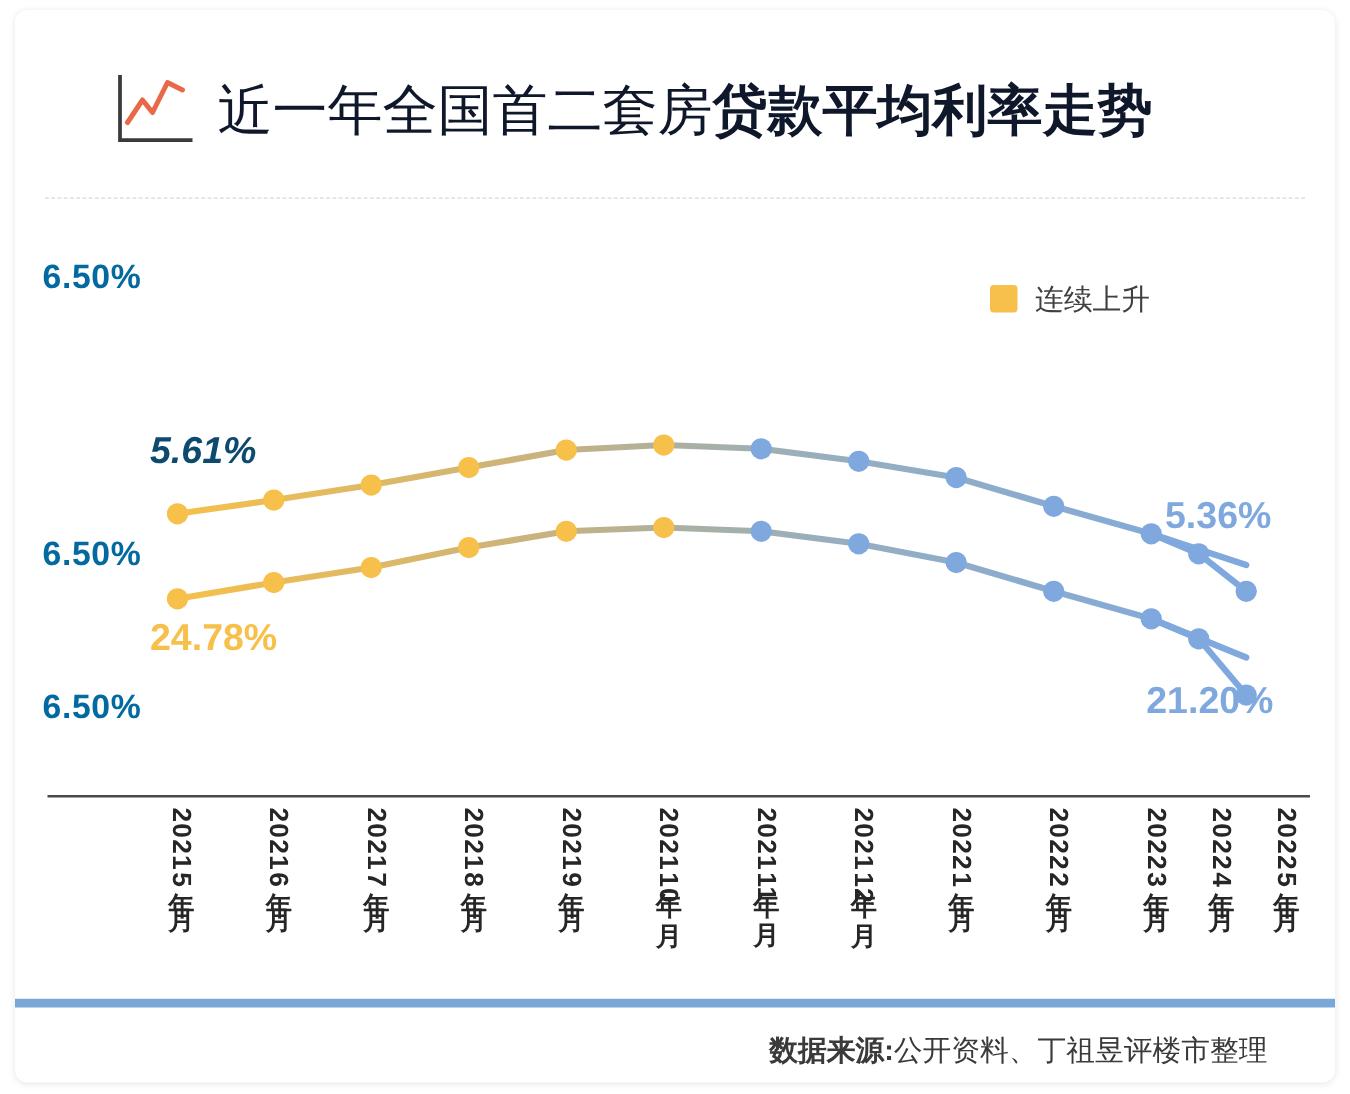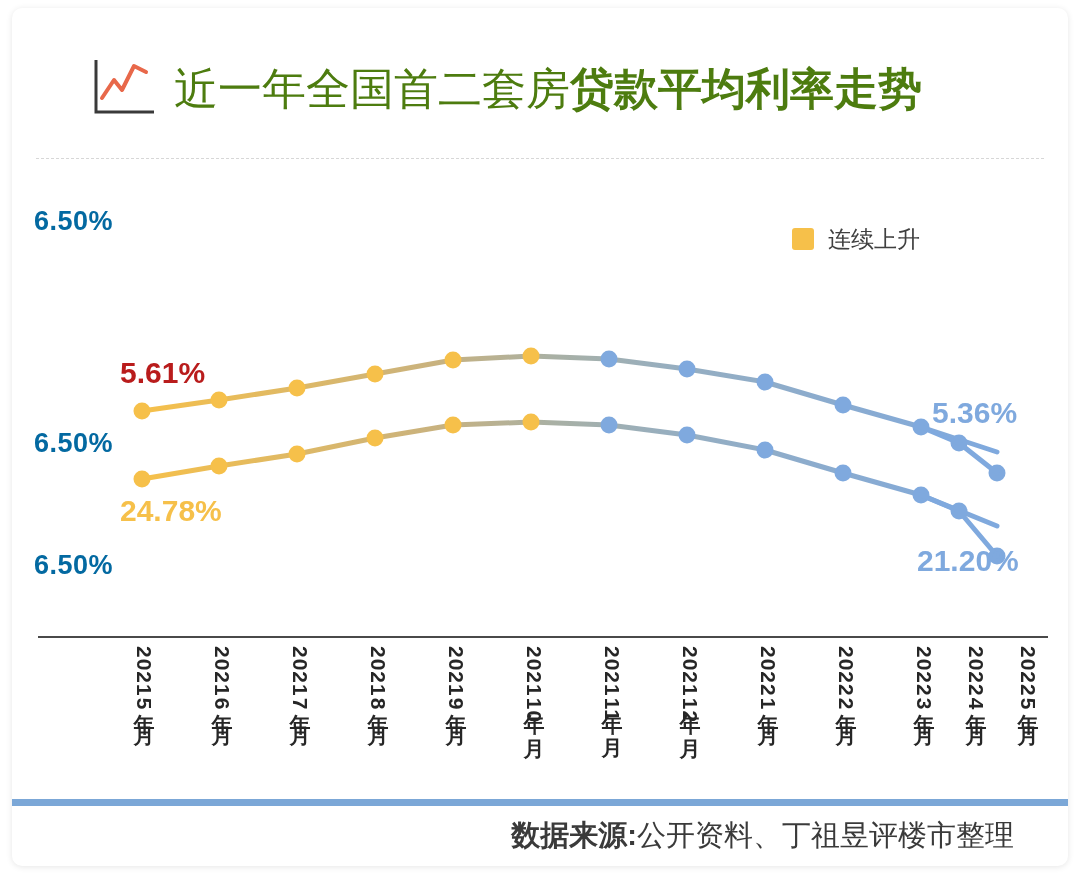--- a/index.html
+++ b/index.html
@@ -18,21 +18,21 @@
   
   .header{
     position:absolute;left:0;top:0;width:100%;height:148px;
   }
   .header-icon{
     position:absolute;left:78px;top:48px;width:68px;height:62px;
   }
   .header-title{
     position:absolute;left:162px;top:55px;
     font-size:44px;line-height:52px;
-    color:#4d7c0f;white-space:nowrap;
+    color:#0f172a;white-space:nowrap;
     font-family:"Liberation Sans","DejaVu Sans",sans-serif;
     font-weight:700;
   }
   .header-title .t-light{font-weight:400;}
   .divider{
     position:absolute;left:24px;top:150px;width:1008px;height:0;
     border-top:1px dashed #d7d7d7;
   }
   
   .plot{
@@ -73,21 +73,21 @@
     white-space:nowrap;
   }
   svg.chartsvg{position:absolute;left:0;top:0;}
   
   .footer-bar{
     position:absolute;left:0;bottom:60px;width:100%;height:7px;
     background:#7ba7d7;
   }
   .source{
     position:absolute;right:54px;bottom:10px;
-    font-size:29px;color:#3a3a3a;font-weight:700;
+    font-size:23px;color:#3a3a3a;font-weight:700;
     white-space:nowrap;
   }
   .source .src-val{font-weight:500;}
 </style>
 </head>
 <body>
 
 <div class="card">
 
   <div class="header">
@@ -171,21 +171,21 @@
         <circle cx="831" cy="313" r="8.5" fill="#7fa9de"></circle>
         <circle cx="909" cy="335" r="8.5" fill="#7fa9de"></circle>
         <circle cx="947" cy="351" r="8.5" fill="#7fa9de"></circle>
         <circle cx="985" cy="396" r="8.5" fill="#7fa9de"></circle>
       </g>
 
       <path d="M909,267 L947,283 L985,313" fill="none" stroke="#7fa9de" stroke-width="5" stroke-linecap="round" stroke-linejoin="round"></path>
       <path d="M909,335 L947,351 L985,396" fill="none" stroke="#7fa9de" stroke-width="5" stroke-linecap="round" stroke-linejoin="round"></path>
     </svg>
 
-    <div class="annot" style="left:108px;top:196px;color:#b91c1c;">5.61%</div>
+    <div class="annot" style="left:108px;top:184px;color:#0c4a6e;font-style:italic;">5.61%</div>
     <div class="annot" style="left:108px;top:334px;color:#f6c04a;">24.78%</div>
     <div class="annot" style="left:920px;top:236px;color:#7fa9de;">5.36%</div>
     <div class="annot" style="left:905px;top:384px;color:#7fa9de;">21.20%</div>
 
     <div class="axis-line"></div>
 
     <div class="xtick" style="left:118px;top:486px;">2021年5月</div>
     <div class="xtick" style="left:196px;top:486px;">2021年6月</div>
     <div class="xtick" style="left:274px;top:486px;">2021年7月</div>
     <div class="xtick" style="left:352px;top:486px;">2021年8月</div>

